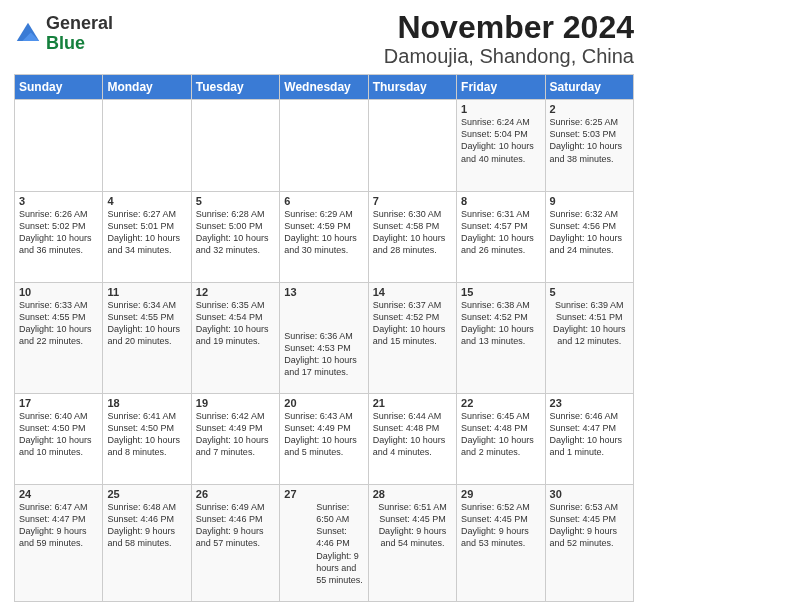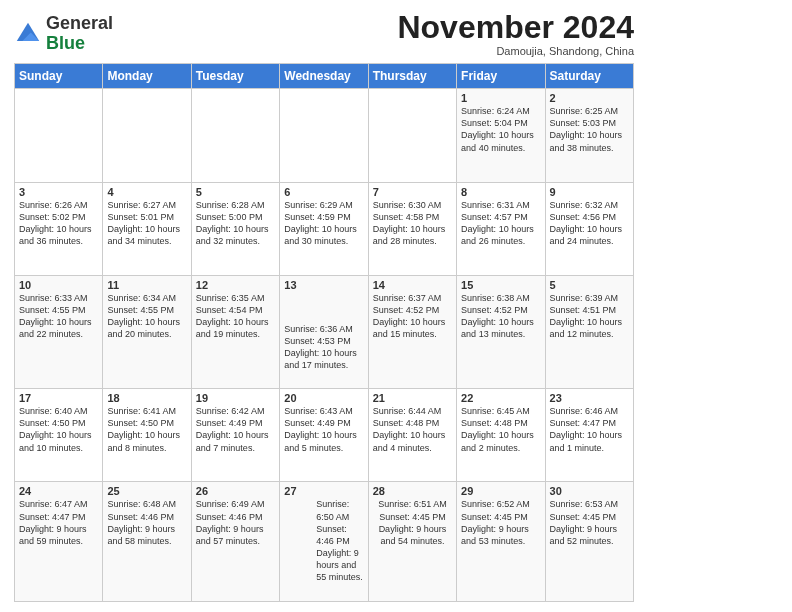--- a/index.html
+++ b/index.html
@@ -43,21 +43,21 @@
     .title-block {
       text-align: right;
     }
     .month-title {
       font-size: 32px;
       font-weight: bold;
       color: #222;
       line-height: 1.1;
     }
     .subtitle {
-      font-size: 11px;
+      font-size: 20px;
       color: #444;
     }
     .calendar {
       width: 100%;
       border-collapse: collapse;
       flex: 1;
       table-layout: fixed;
     }
     .calendar thead tr th {
       background-color: #3a7bd5;
@@ -225,21 +225,21 @@
 Daylight: 10 hours and 15 minutes.</div>
           </td>
           <td>
             <span class="day-num">15</span>
             <div class="day-info" style="white-space: pre-line;">Sunrise: 6:38 AM
 Sunset: 4:52 PM
 Daylight: 10 hours and 13 minutes.</div>
           </td>
           <td>
             <span class="day-num">5</span>
-            <div class="day-info" style="white-space: pre-line;">Sunrise: 6:39 AM
+            <div class="day-info" style="white-space: pre-line; text-align: center;">Sunrise: 6:39 AM
 Sunset: 4:51 PM
 Daylight: 10 hours and 12 minutes.</div>
           </td>
         </tr>
         <tr>
           <td>
             <span class="day-num">17</span>
             <div class="day-info" style="white-space: pre-line;">Sunrise: 6:40 AM
 Sunset: 4:50 PM
 Daylight: 10 hours and 10 minutes.</div>

